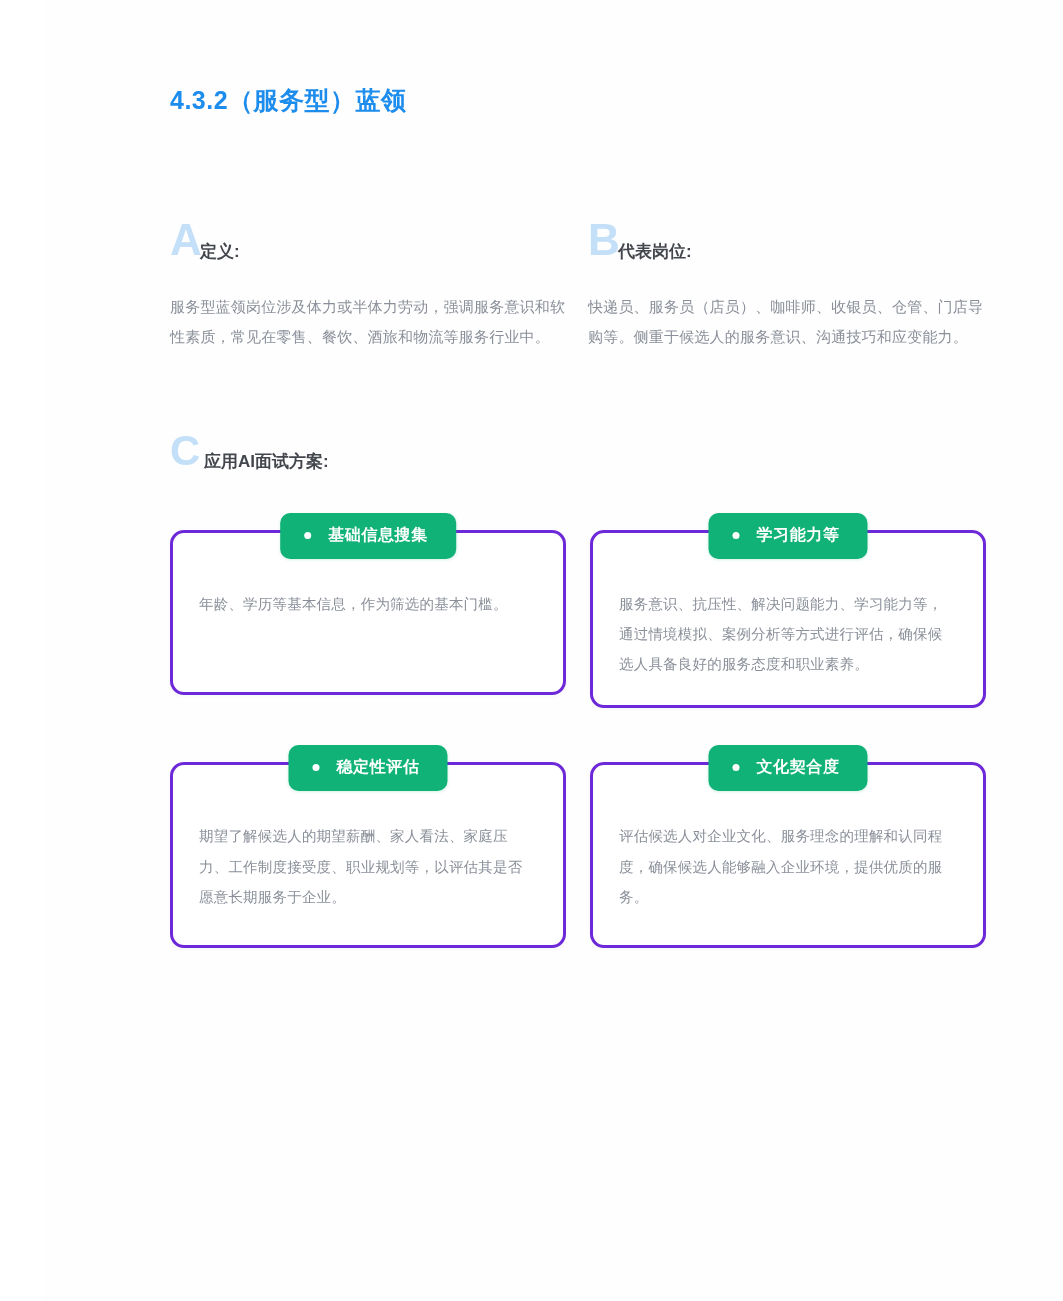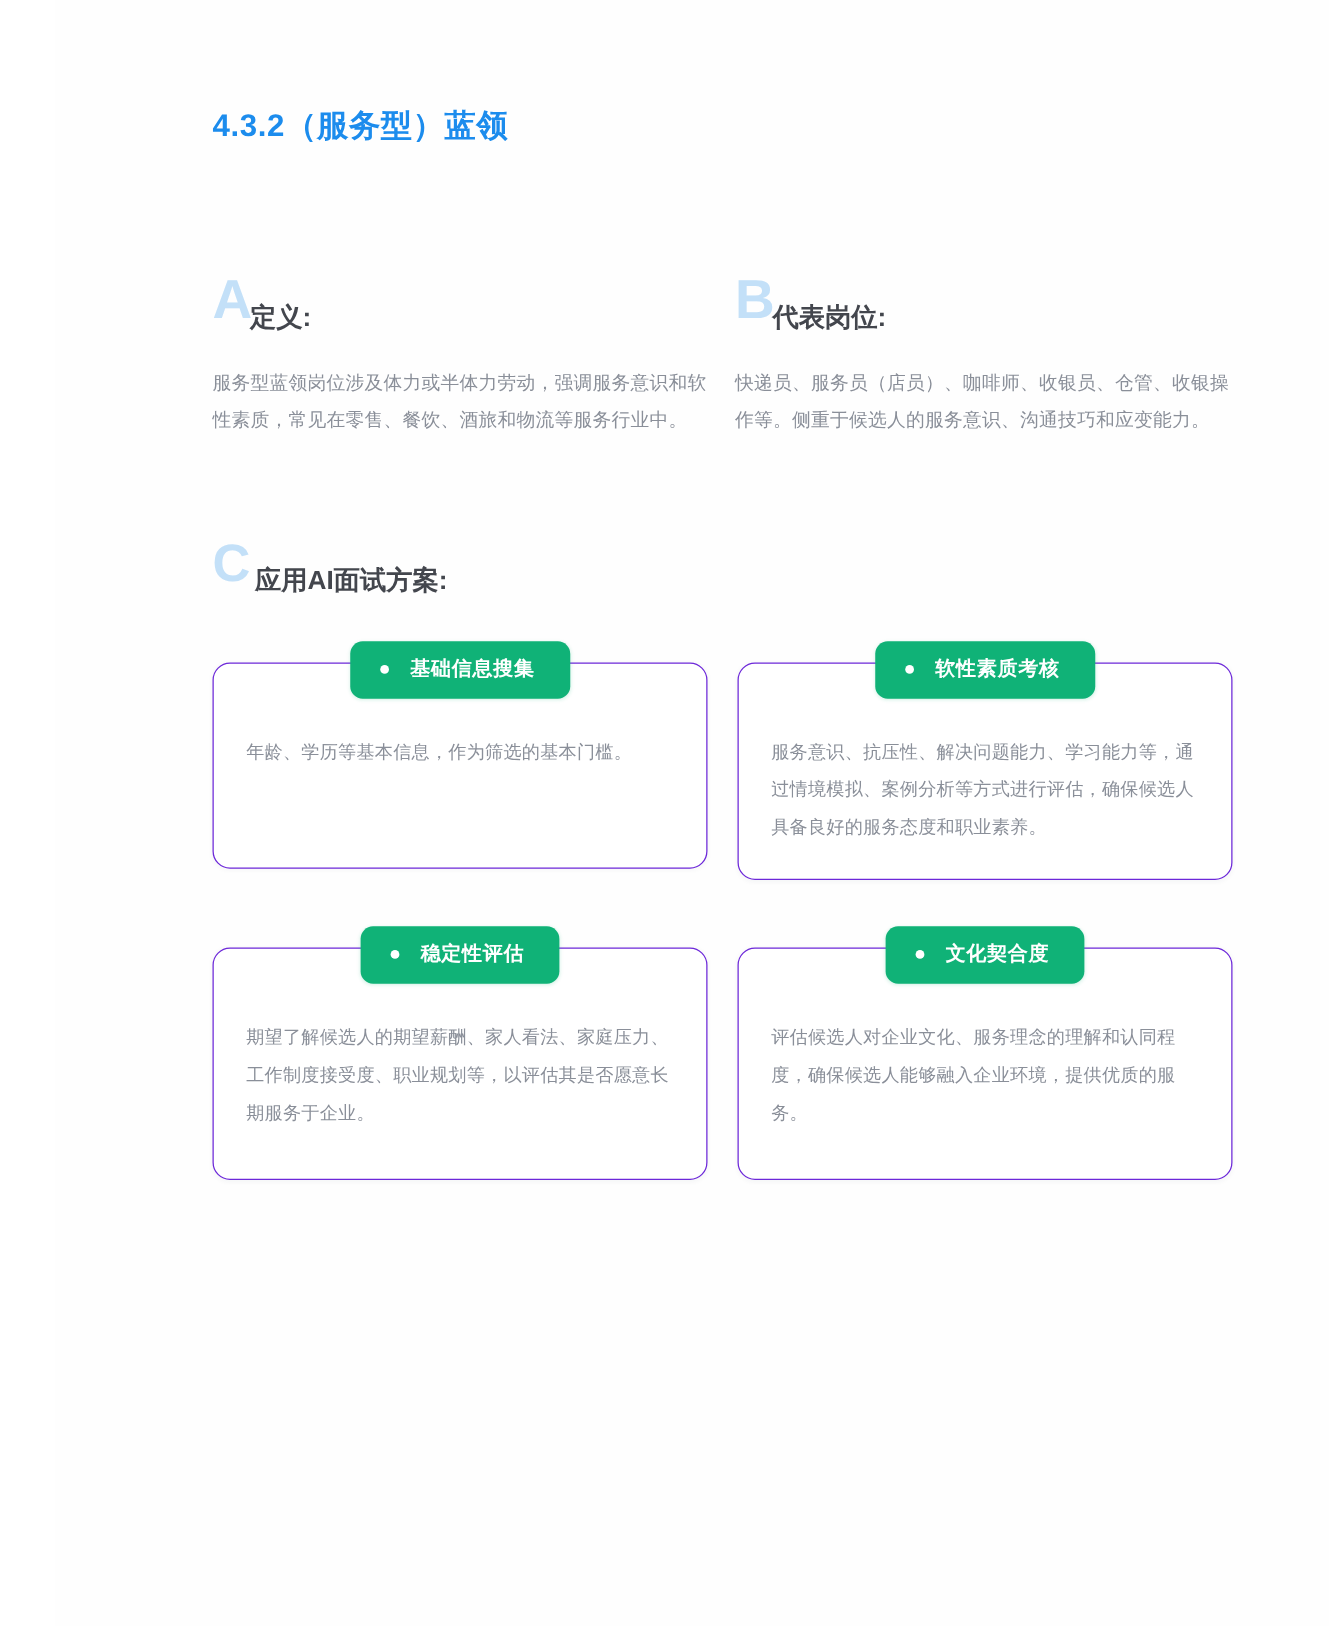--- a/index.html
+++ b/index.html
@@ -45,21 +45,21 @@
     font-size: 44px;
     font-weight: 700;
     color: #c3e0f8;
     line-height: 1;
     font-family: "Liberation Sans", "DejaVu Sans", sans-serif;
   }
   .section-label {
     position: absolute;
     left: 30px;
     top: 14px;
-    font-size: 21px;
+    font-size: 17px;
     font-weight: 700;
     color: #43464d;
     white-space: nowrap;
   }
 
   .section-body {
     font-size: 15px;
     line-height: 2.0;
     color: #8a8f99;
     letter-spacing: 0.2px;
@@ -101,21 +101,21 @@
   }
 
   .card-wrap {
     position: relative;
     padding-top: 17px;
   }
 
   .card {
     position: relative;
     background: #ffffff;
-    border: 1px solid #6d28d9;
+    border: 3px solid #6d28d9;
     border-radius: 14px;
     box-shadow: 0 1px 4px rgba(30, 40, 60, 0.045);
     min-height: 165px;
     padding: 56px 26px 26px 26px;
   }
 
   .card.tall { min-height: 186px; }
   .card.tallest { min-height: 190px; }
 
   .card-badge {
@@ -180,21 +180,21 @@
         <span class="section-label">定义:</span>
       </div>
       <div class="section-body">服务型蓝领岗位涉及体力或半体力劳动，强调服务意识和软性素质，常见在零售、餐饮、酒旅和物流等服务行业中。</div>
     </div>
 
     <div class="intro-col right">
       <div class="section-head">
         <span class="section-letter">B</span>
         <span class="section-label">代表岗位:</span>
       </div>
-      <div class="section-body">快递员、服务员（店员）、咖啡师、收银员、仓管、收银操作等。侧重于候选人的服务意识、沟通技巧和应变能力。</div>
+      <div class="section-body">快递员、服务员（店员）、咖啡师、收银员、仓管、门店导购等。侧重于候选人的服务意识、沟通技巧和应变能力。</div>
     </div>
 
   </div>
 
   <div class="section-c">
     <div class="section-head">
       <span class="section-letter">C</span>
       <span class="section-label">应用AI面试方案:</span>
     </div>
   </div>
@@ -207,21 +207,21 @@
         <span>基础信息搜集</span>
       </div>
       <div class="card">
         <div class="card-text">年龄、学历等基本信息，作为筛选的基本门槛。</div>
       </div>
     </div>
 
     <div class="card-wrap">
       <div class="card-badge">
         <span class="badge-dot"></span>
-        <span>软性素质考核</span>
+        <span>学习能力等</span>
       </div>
       <div class="card">
         <div class="card-text">服务意识、抗压性、解决问题能力、学习能力等，通过情境模拟、案例分析等方式进行评估，确保候选人具备良好的服务态度和职业素养。</div>
       </div>
     </div>
 
     <div class="card-wrap">
       <div class="card-badge">
         <span class="badge-dot"></span>
         <span>稳定性评估</span>

